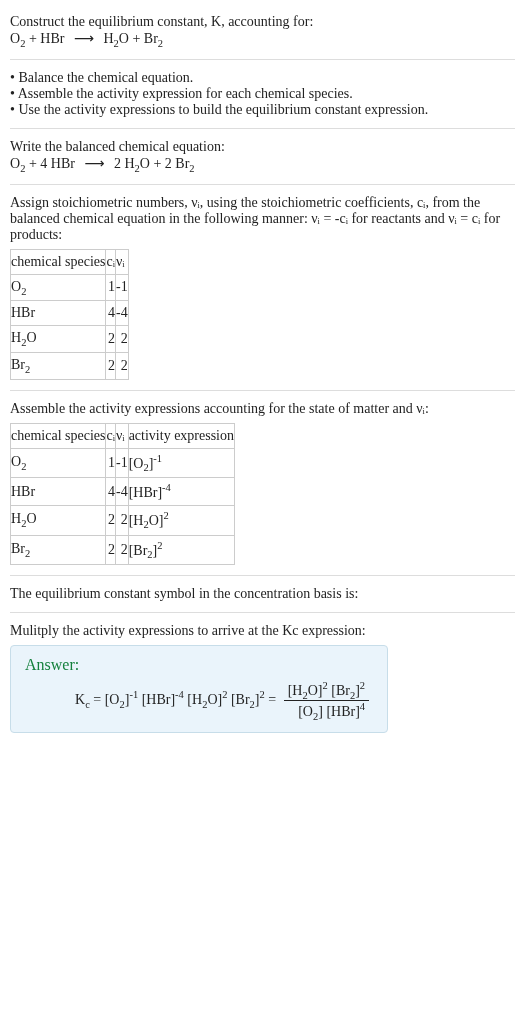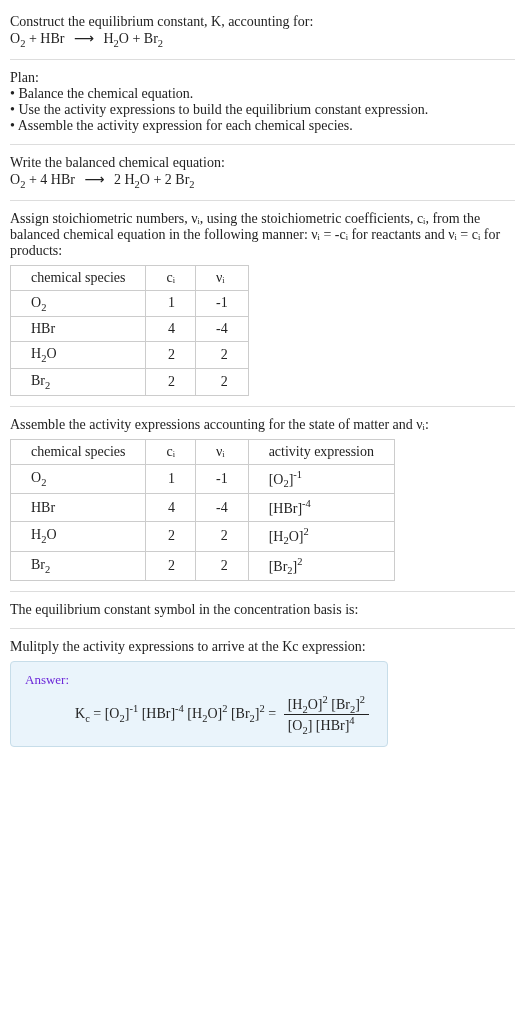--- a/index.html
+++ b/index.html
@@ -22,43 +22,43 @@
   }
   .sub { vertical-align: sub; font-size: 0.75em; }
   .sup { vertical-align: super; font-size: 0.75em; }
   .arrow { padding: 0 6px; }
   table.data {
     border-collapse: collapse;
     margin-top: 6px;
   }
   table.data th, table.data td {
     border: 1px solid #ccc;
-    padding: 4px 20px;
+    padding: 4px 0;
     text-align: left;
     font-weight: normal;
   }
   table.data td.num { text-align: right; }
   .answer-box {
     background: #eaf4fb;
     border: 1px solid #c7dde9;
     border-radius: 4px;
     padding: 10px 14px;
     margin-top: 6px;
     display: inline-block;
   }
   .answer-label {
-    color: #6d28d9;
-    font-size: 13px;
+    color: #15803d;
+    font-size: 16px;
     margin-bottom: 6px;
   }
   .italic { }
   .frac {
     display: inline-block;
     vertical-align: middle;
-    text-align: left;
+    text-align: right;
     padding: 0 4px;
   }
   .frac .num, .frac .den { display: block; padding: 0 4px; }
   .frac .num { border-bottom: 1px solid #222; }
   .eqline { white-space: nowrap; }
   .indent { padding-left: 50px; }
 </style>
 </head>
 <body>
 
@@ -68,24 +68,23 @@
   </div>
   <div class="eqline">
     <span><span>O</span><span class="sub">2</span></span><span> + HBr</span>
     <span class="arrow">⟶</span>
     <span><span>H</span><span class="sub">2</span><span>O + Br</span><span class="sub">2</span></span>
   </div>
 </div>
 <hr>
 
 <div class="section">
-  <div>Plan:</div>
   <div>• Balance the chemical equation.</div>
+  <div>• Assemble the activity expression for each chemical species.</div>
   <div>• Use the activity expressions to build the equilibrium constant expression.</div>
-  <div>• Assemble the activity expression for each chemical species.</div>
 </div>
 <hr>
 
 <div class="section">
   <div>Write the balanced chemical equation:</div>
   <div class="eqline">
     <span><span>O</span><span class="sub">2</span></span><span> + 4 HBr</span>
     <span class="arrow">⟶</span>
     <span><span>2 H</span><span class="sub">2</span><span>O + 2 Br</span><span class="sub">2</span></span>
   </div>

